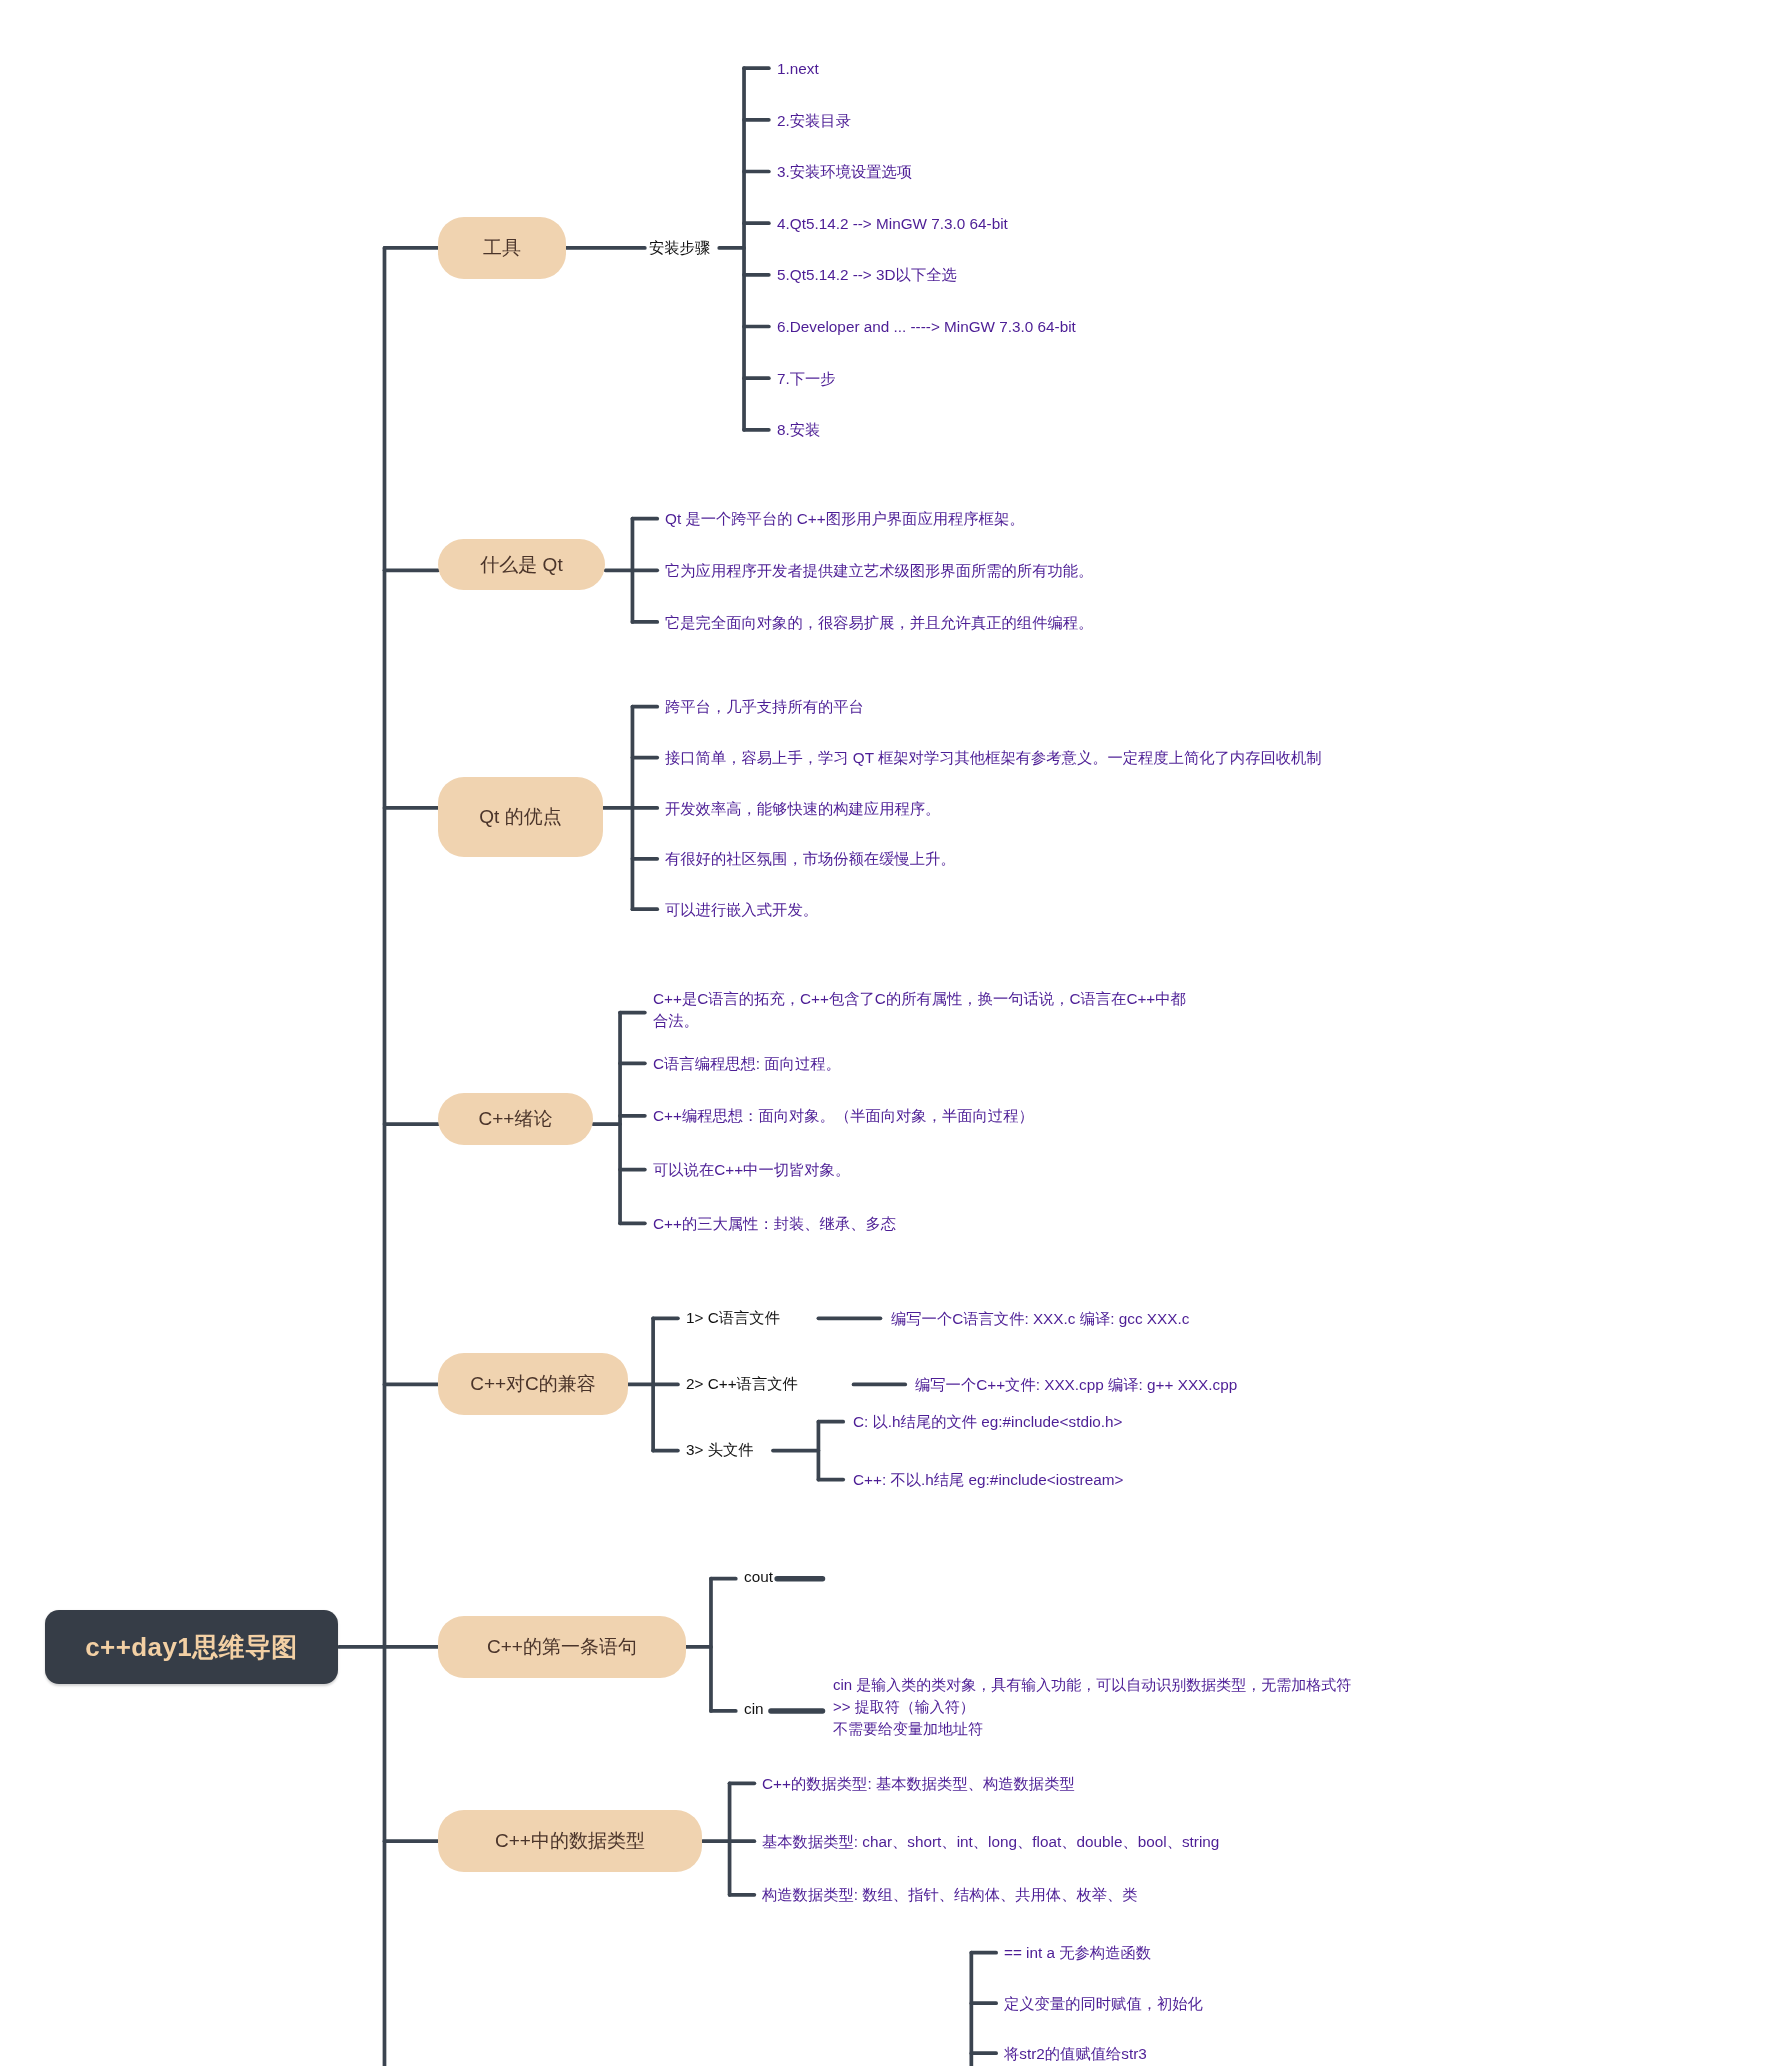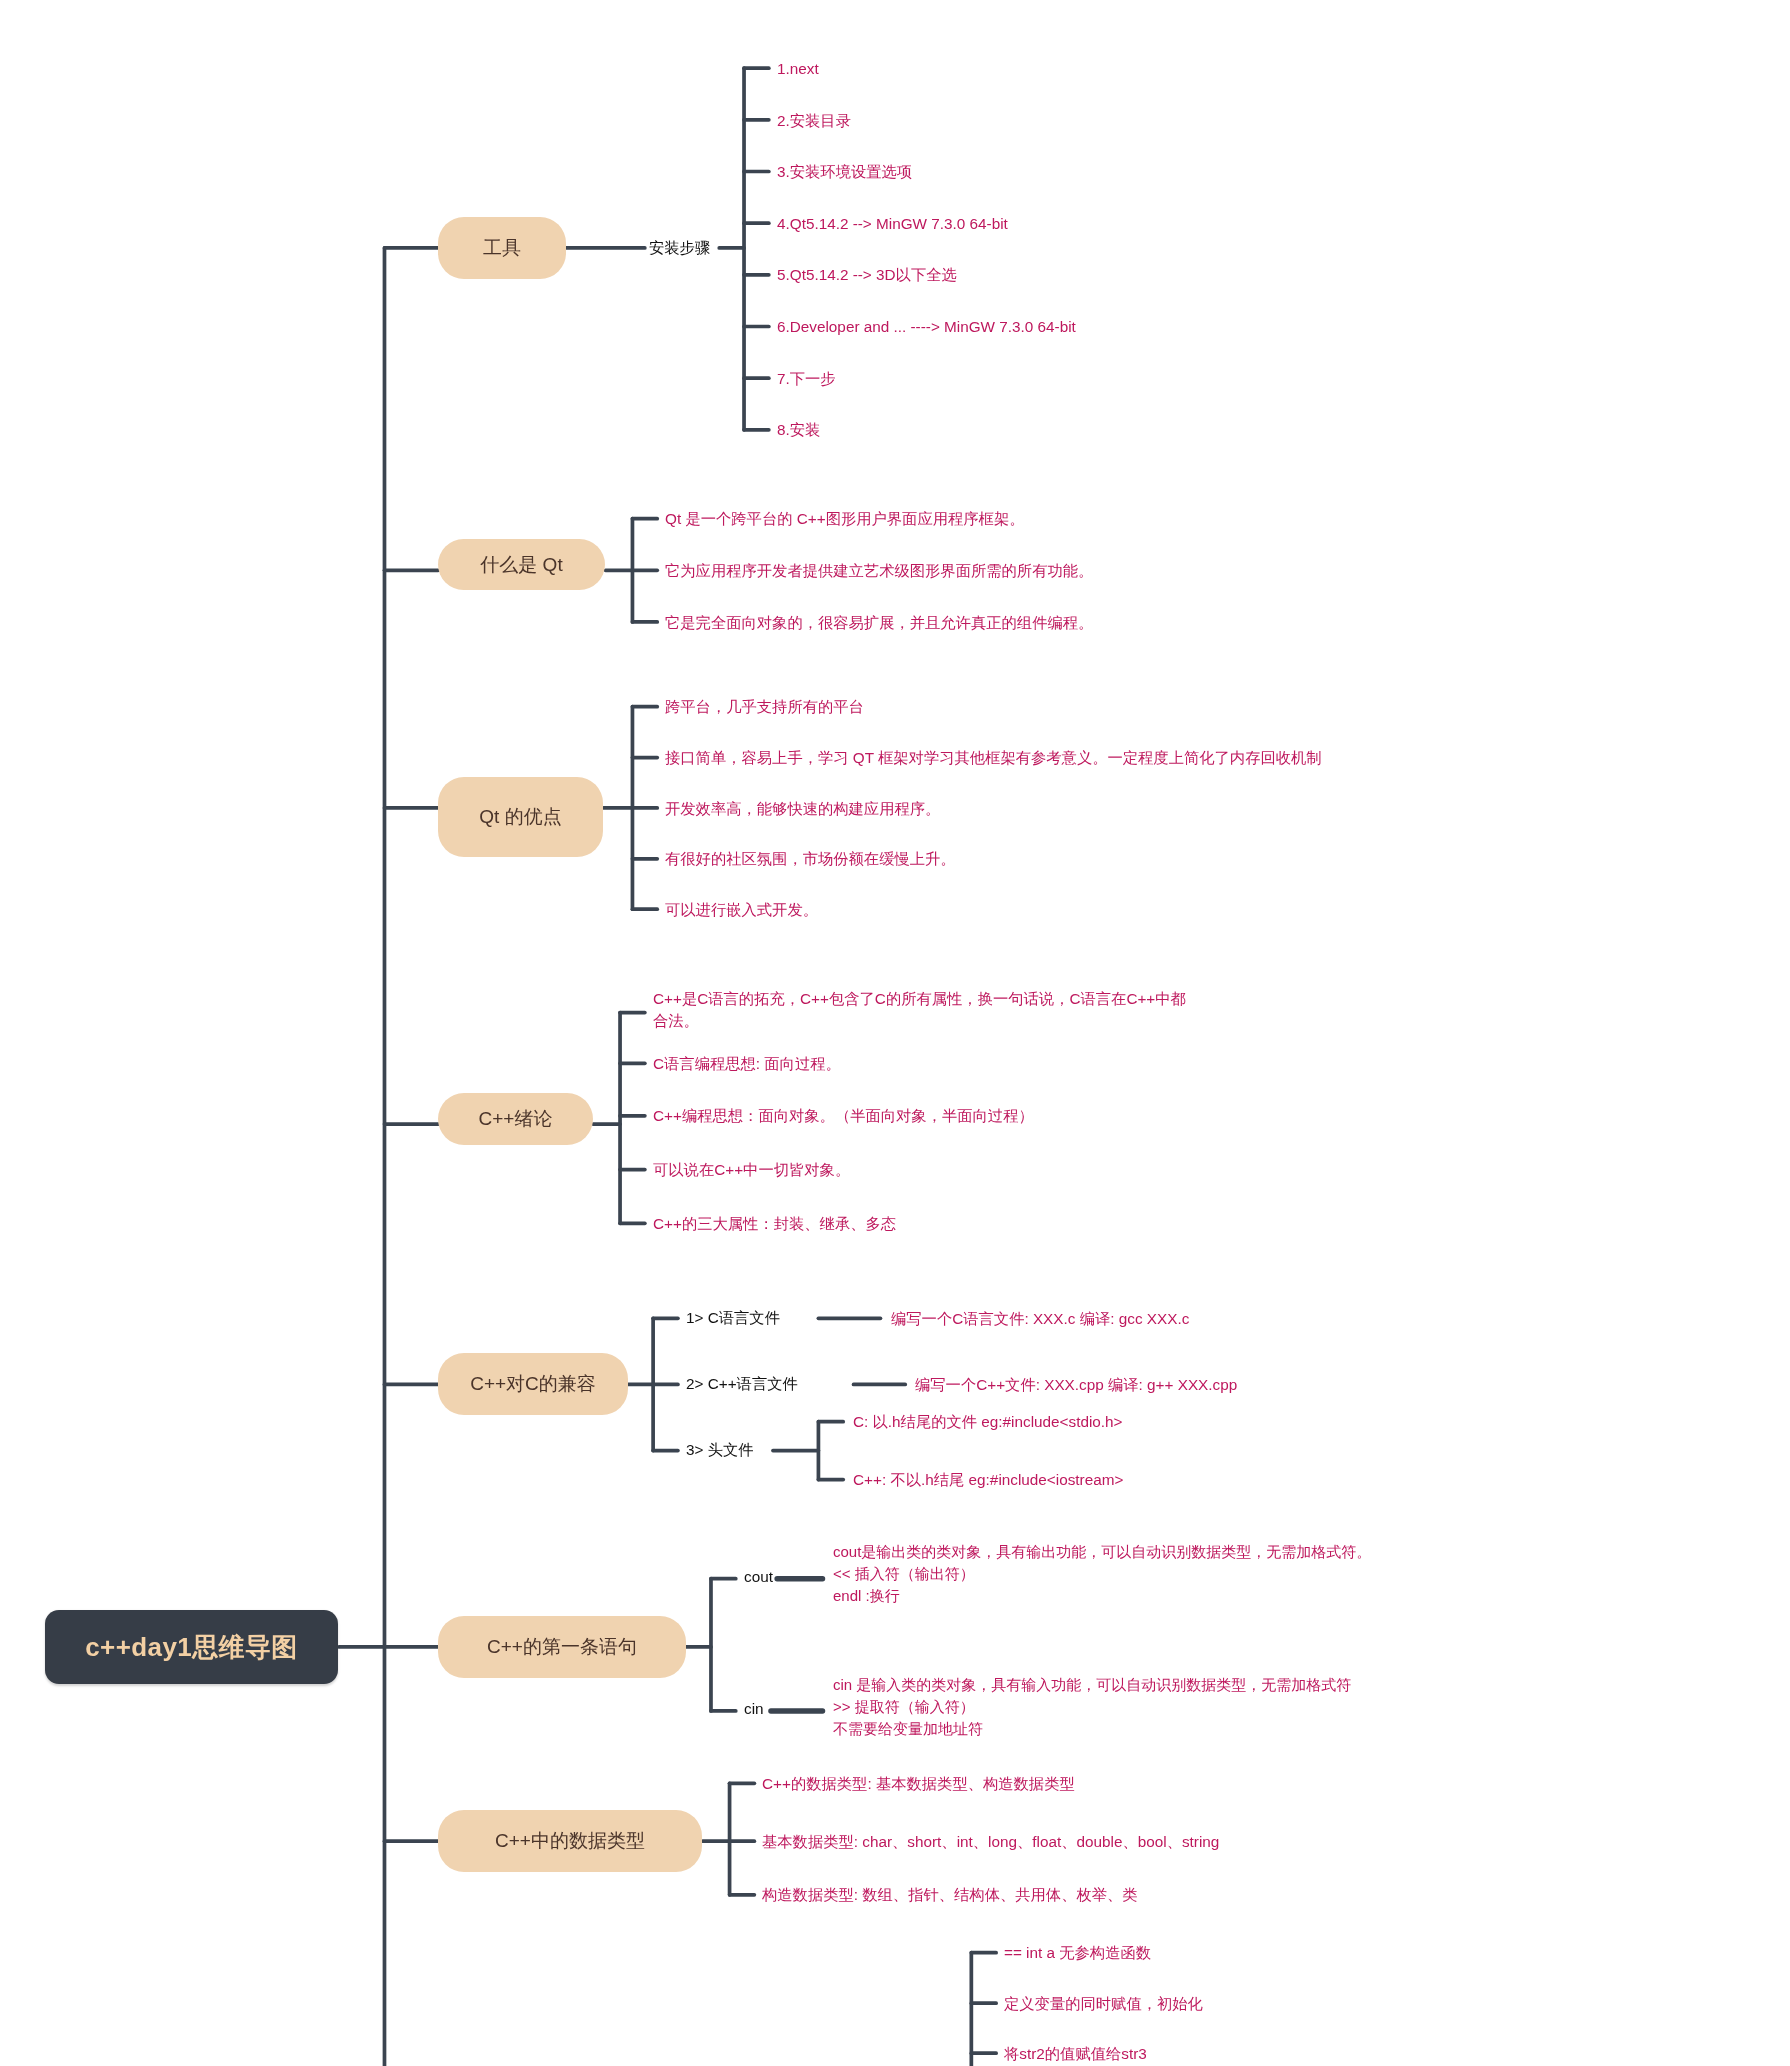--- a/index.html
+++ b/index.html
@@ -40,21 +40,21 @@
     background:#f0d3b0;
     color:#4a342a;
     border-radius:26px;
     font-size:19px;
     padding:0 10.7px;
   }
   .leaf{
     position:absolute;
     font-size:15.3px;
     line-height:1.45;
-    color:#be185d;
+    color:#4c1d95;
     white-space:pre-line;
   }
   .leaf.small{font-size:15px;}
   .sub{
     position:absolute;
     font-size:15.3px;
     color:#111;
     white-space:nowrap;
   }
 </style>
@@ -262,23 +262,20 @@
   <div class="leaf" style="left:891px;top:1308px;">编写一个C语言文件: XXX.c   编译: gcc XXX.c</div>
 
   <div class="sub" style="left:686px;top:1374px;">2&gt; C++语言文件</div>
   <div class="leaf" style="left:915px;top:1374px;">编写一个C++文件: XXX.cpp 编译: g++ XXX.cpp</div>
 
   <div class="sub" style="left:686px;top:1440px;">3&gt; 头文件</div>
   <div class="leaf" style="left:853px;top:1411px;">C: 以.h结尾的文件 eg:#include&lt;stdio.h&gt;</div>
   <div class="leaf" style="left:853px;top:1469px;">C++: 不以.h结尾 eg:#include&lt;iostream&gt;</div>
 
   <div class="sub" style="left:744px;top:1568px;">cout</div>
-  <div class="leaf small" style="left:833px;top:1541px;">cout是输出类的类对象，具有输出功能，可以自动识别数据类型，无需加格式符。
-&lt;&lt; 插入符（输出符）
-endl :换行</div>
 
   <div class="sub" style="left:744px;top:1700px;">cin</div>
   <div class="leaf small" style="left:833px;top:1674px;">cin 是输入类的类对象，具有输入功能，可以自动识别数据类型，无需加格式符
 &gt;&gt; 提取符（输入符）
 不需要给变量加地址符</div>
 
   <div class="leaf" style="left:762px;top:1773px;">C++的数据类型: 基本数据类型、构造数据类型</div>
   <div class="leaf" style="left:762px;top:1831px;">基本数据类型: char、short、int、long、float、double、bool、string</div>
   <div class="leaf" style="left:762px;top:1884px;">构造数据类型: 数组、指针、结构体、共用体、枚举、类</div>
 

